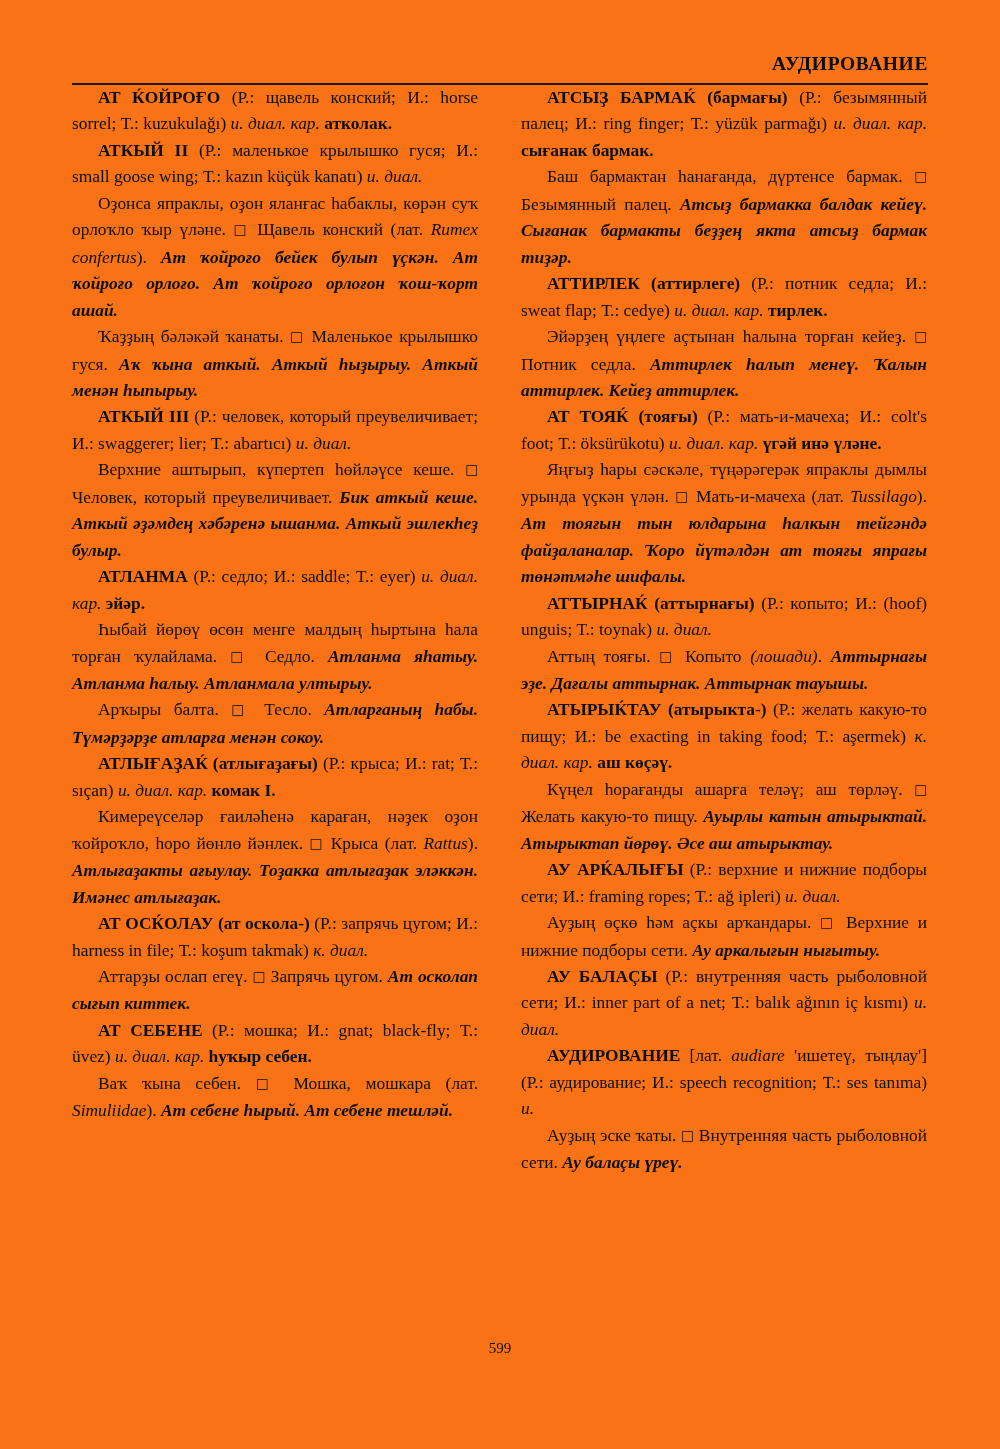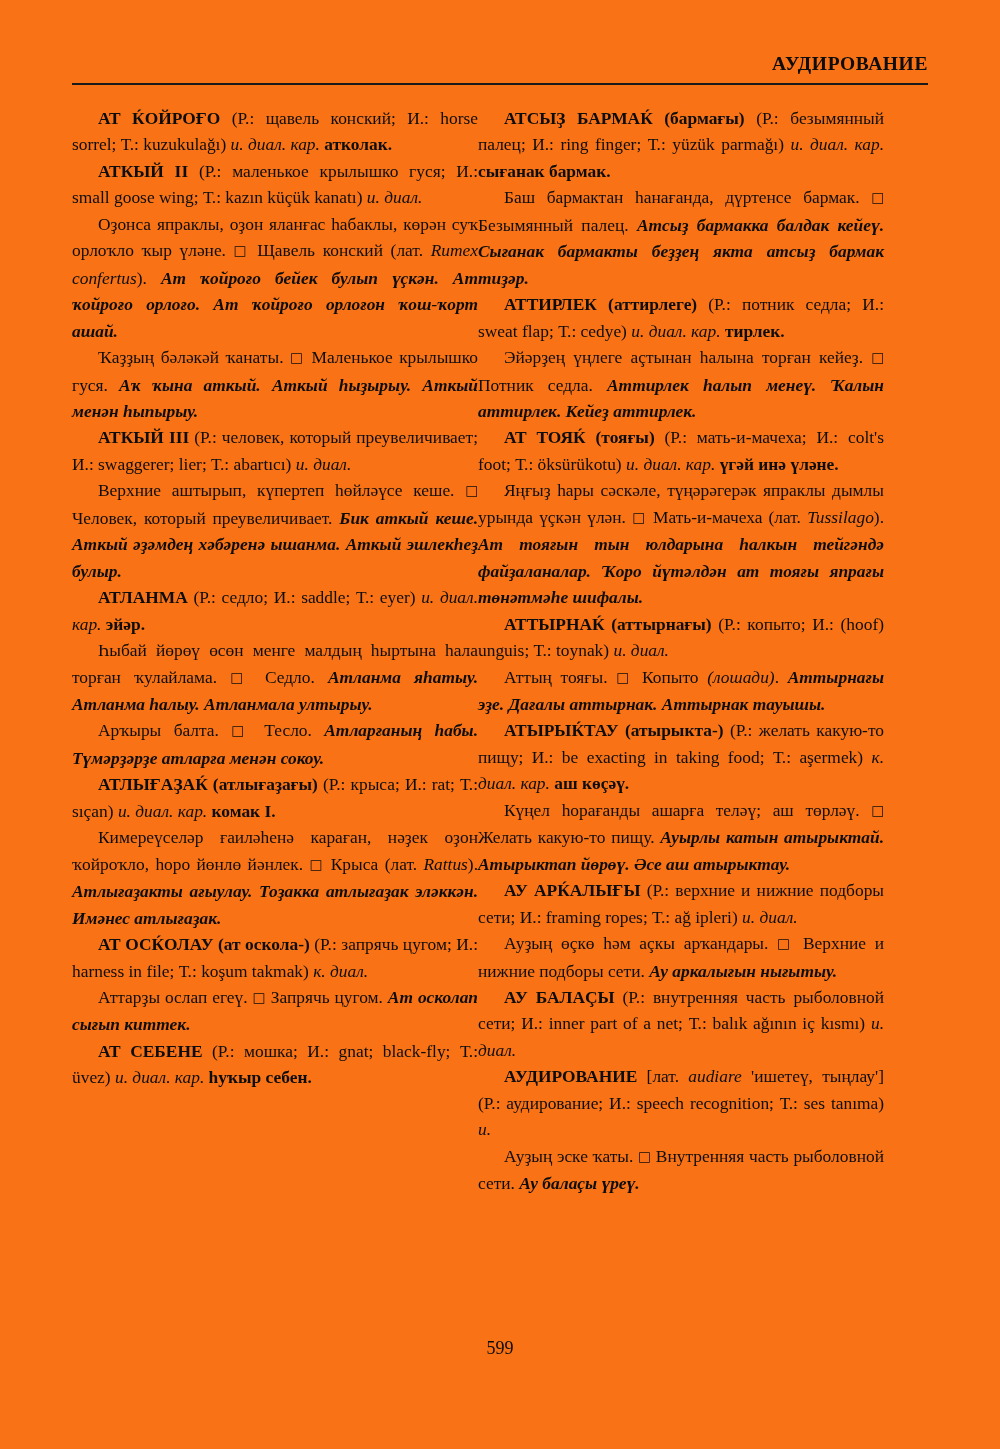--- a/index.html
+++ b/index.html
@@ -42,25 +42,26 @@
     position: absolute;
     left: 0;
     right: 0;
     top: 31px;
     height: 2.4px;
     background: #1a1a1a;
   }
   
   .columns {
     position: absolute;
-    top: 105px;
+    top: 84px;
     left: 72px;
     width: 856px;
     height: 1200px;
     display: flex;
+    gap: 43px;
   }
   .col {
     width: 406px;
     font-size: 17.4px;
     line-height: 26.45px;
     text-align: justify;
     text-justify: inter-word;
     hyphens: manual;
   }
   .col p {
@@ -85,21 +86,21 @@
     position: relative;
     top: -1px;
   }
   
   .folio {
     position: absolute;
     top: 1337px;
     left: 0;
     width: 1000px;
     text-align: center;
-    font-size: 18px;
+    font-size: 15px;
     line-height: 22px;
   }
 </style>
 </head>
 <body>
 
 <div class="page">
 
   <div class="runhead">
     <div class="runhead-title">АУДИРОВАНИЕ</div>
@@ -115,20 +116,21 @@
         <p><span class="hw">АТКЫЙ III</span><span> (Р.: человек, который преувеличивает; И.: swaggerer; lier; Т.: abartıcı) </span><span class="it">и. диал.</span></p>
         <p><span>Верхние аштырып, күпертеп һөйләүсе кеше. </span><span class="sq">□</span><span> Человек, который преувеличивает. </span><span class="bi">Бик аткый кеше. Аткый әҙәмдең хәбәренә ышанма. Аткый эшлекһеҙ булыр.</span></p>
         <p><span class="hw">АТЛАНМА</span><span> (Р.: седло; И.: saddle; Т.: eyer) </span><span class="it">и. диал. кар.</span><span class="hw"> эйәр.</span></p>
         <p><span>Һыбай йөрөү өсөн менге малдың һыртына һала торған ҡулайлама. </span><span class="sq">□</span><span> Седло. </span><span class="bi">Атланма яhатыу. Атланма hалыу. Атланмала ултырыу.</span></p>
         <p><span>Арҡыры балта. </span><span class="sq">□</span><span> Тесло. </span><span class="bi">Атларғаның hабы. Түмәрҙәрҙе атларға менән сокоу.</span></p>
         <p><span class="hw">АТЛЫҒАҘАЌ (атлығаҙағы)</span><span> (Р.: крыса; И.: rat; Т.: sıçan) </span><span class="it">и. диал. кар.</span><span class="hw"> комак I.</span></p>
         <p><span>Кимереүселәр ғаиләһенә караған, нәҙек оҙон ҡойроҡло, hopo йөнлө йәнлек. </span><span class="sq">□</span><span> Крыса (лат. </span><span class="it">Rattus</span><span>). </span><span class="bi">Атлығаҙакты ағыулау. Тоҙакка атлығаҙак эләккән. Имәнес атлығаҙак.</span></p>
         <p><span class="hw">АТ ОСЌОЛАУ (ат оскола-)</span><span> (Р.: запрячь цугом; И.: harness in file; Т.: koşum takmak) </span><span class="it">к. диал.</span></p>
         <p><span>Аттарҙы ослап егеү. </span><span class="sq">□</span><span> Запрячь цугом. </span><span class="bi">Ат осколап сығып киттек.</span></p>
         <p><span class="hw">АТ СЕБЕНЕ</span><span> (Р.: мошка; И.: gnat; black-fly; Т.: üvez) </span><span class="it">и. диал. кар.</span><span class="hw"> hуҡыр себен.</span></p>
+        <p><span>Ваҡ ҡына себен. </span><span class="sq">□</span><span> Мошка, мошкара (лат. </span><span class="it">Simuliidae</span><span>). </span><span class="bi">Ат себене hырый. Ат себене тешләй.</span></p>
       </div>
     <div class="col" id="col-right">
         <p><span class="hw">АТСЫҘ БАРМАЌ (бармағы)</span><span> (Р.: безымянный палец; И.: ring finger; Т.: yüzük parmağı) </span><span class="it">и. диал. кар.</span><span class="hw"> сығанак бармак.</span></p>
         <p><span>Баш бармактан һанағанда, дүртенсе бармак. </span><span class="sq">□</span><span> Безымянный палец. </span><span class="bi">Атсыҙ бармакка балдак кейеү. Сығанак бармакты беҙҙең якта атсыҙ бармак тиҙәр.</span></p>
         <p><span class="hw">АТТИРЛЕК (аттирлеге)</span><span> (Р.: потник седла; И.: sweat flap; Т.: cedye) </span><span class="it">и. диал. кар.</span><span class="hw"> тирлек.</span></p>
         <p><span>Эйәрҙең үңлеге аçтынан һалына торған кейеҙ. </span><span class="sq">□</span><span> Потник седла. </span><span class="bi">Аттирлек hалып менеү. Ҡалын аттирлек. Кейеҙ аттирлек.</span></p>
         <p><span class="hw">АТ ТОЯЌ (тояғы)</span><span> (Р.: мать-и-мачеха; И.: colt's foot; Т.: öksürükotu) </span><span class="it">и. диал. кар.</span><span class="hw"> үгәй инә үләне.</span></p>
         <p><span>Яңғыҙ һары сәскәле, түңәрәгерәк япраклы дымлы урында үçкән үлән. </span><span class="sq">□</span><span> Мать-и-мачеха (лат. </span><span class="it">Tussilago</span><span>). </span><span class="bi">Ат тояғын тын юлдарына hалкын тейгәндә файҙаланалар. Ҡоро йүтәлдән ат тояғы япрағы төнәтмәhе шифалы.</span></p>
         <p><span class="hw">АТТЫРНАЌ (аттырнағы)</span><span> (Р.: копыто; И.: (hoof) unguis; Т.: toynak) </span><span class="it">и. диал.</span></p>
         <p><span>Аттың тояғы. </span><span class="sq">□</span><span> Копыто </span><span class="it">(лошади)</span><span>. </span><span class="bi">Аттырнағы эҙе. Дағалы аттырнак. Аттырнак тауышы.</span></p>

